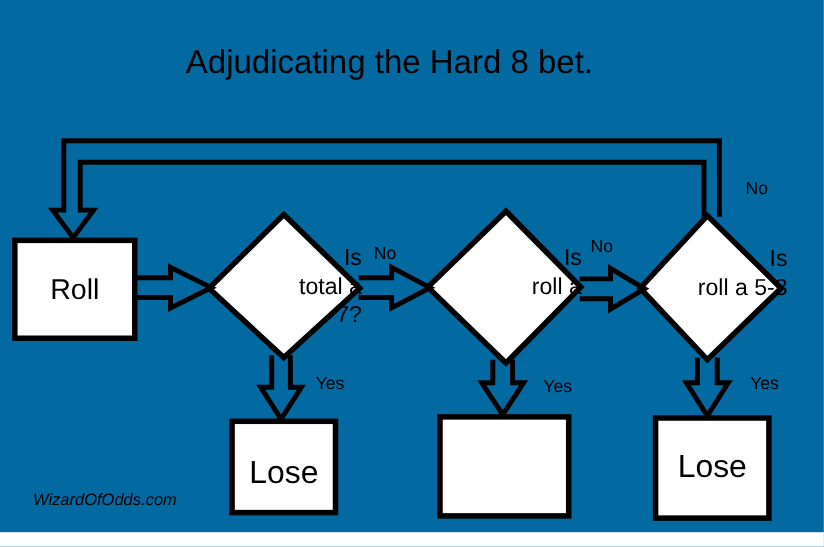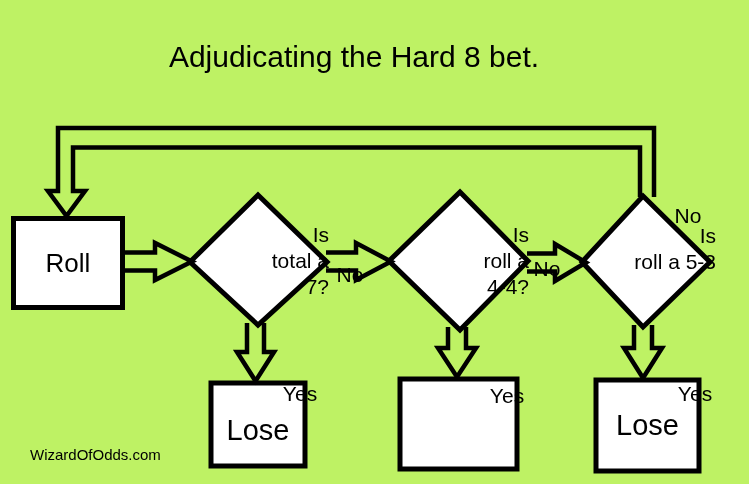--- a/index.html
+++ b/index.html
@@ -1,35 +1,35 @@
 <!DOCTYPE html>
 <html><head>
 <meta charset="utf-8">
 <style>
   html,body{margin:0;padding:0;background:#fff;}
   .stage{
-    position:relative;width:749px;height:484px;background:#bef264;
+    position:relative;width:749px;height:484px;background:#0369a1;
     font-family:"Liberation Sans",sans-serif;color:#000;overflow:hidden;
   }
   .stage svg{position:absolute;left:0;top:0;}
   .abs{position:absolute;}
   .title{
     font-size:30px;letter-spacing:0px;white-space:nowrap;
     transform:translateX(-50%);
   }
   .node-label{display:flex;align-items:center;justify-content:center;}
   .roll-label{font-size:26px;padding-right:16px;}
   .box-label{font-size:29px;}
   .diamond-label{
     font-size:21px;line-height:26px;text-align:right;width:140px;
   }
   .edge-label{
-    font-size:21px;white-space:nowrap;transform:translate(-50%,-50%);margin-top:44px;
+    font-size:16px;white-space:nowrap;transform:translate(-50%,-50%);
   }
-  .watermark{font-size:15px;white-space:nowrap;}
+  .watermark{font-size:15px;font-style:italic;white-space:nowrap;}
 </style>
 </head>
 <body>
 
 <div class="stage">
 
   <svg width="749" height="497" viewBox="0 0 749 497">
 
     <path d="M654,197 V128 H58 V191 H48 L66.5,216 L85,191 H73 V147.5 H640 V197" fill="none" stroke="#000" stroke-width="4.5" stroke-linejoin="miter"></path>
 
@@ -57,21 +57,20 @@
 
   <div class="abs diamond-label" style="left:189px;top:222px;">
     <div>Is</div>
     <div>total a</div>
     <div>7?</div>
   </div>
 
   <div class="abs diamond-label" style="left:389px;top:222px;">
     <div>Is</div>
     <div>roll a</div>
-    <div>4-4?</div>
   </div>
 
   <div class="abs diamond-label" style="left:576px;top:223px;">
     <div>Is</div>
     <div>roll a 5-3</div>
   </div>
 
   <div class="abs node-label box-label" style="left:211px;top:389px;width:94px;height:83px;">Lose</div>
   <div class="abs node-label box-label" style="left:596px;top:380px;width:103px;height:91px;">Lose</div>
 

